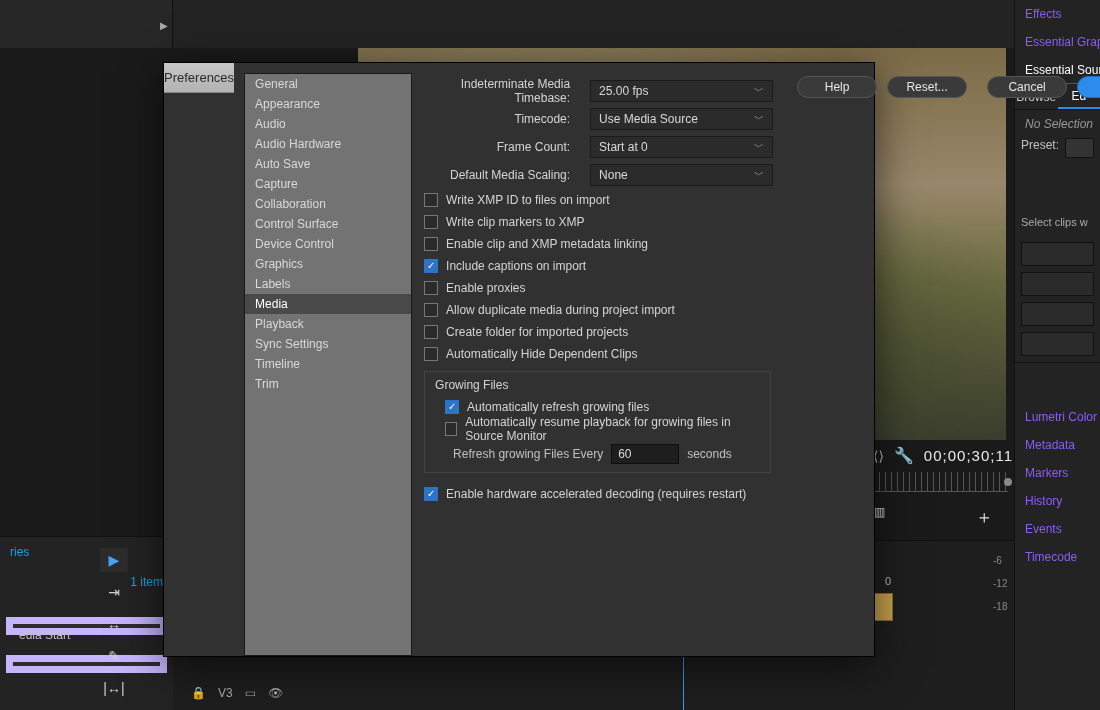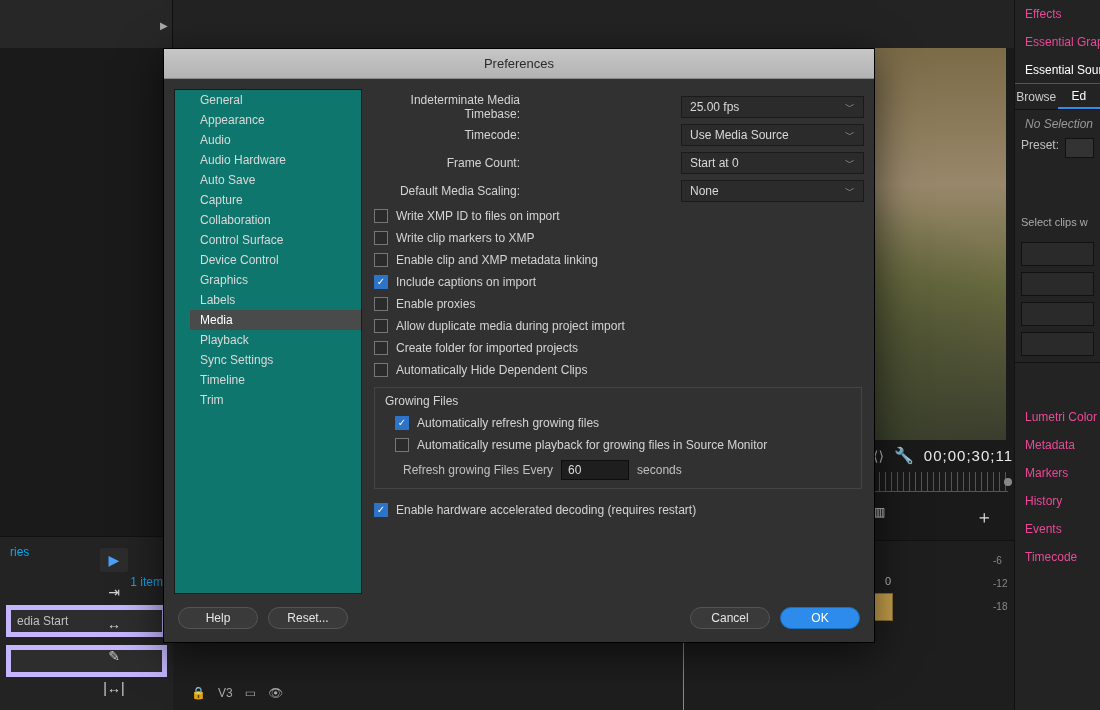--- a/index.html
+++ b/index.html
@@ -20,21 +20,21 @@
     background:linear-gradient(135deg,#6b5a3b 0%, #8c745a 30%, #5e6b48 60%, #3d4038 100%);
     background-size:cover; }
   .video-area::before{
     content:""; position:absolute; inset:0;
     background:
      radial-gradient(ellipse at 70% 85%, rgba(60,70,40,.6), transparent 40%),
      radial-gradient(ellipse at 30% 20%, rgba(160,150,120,.4), transparent 50%),
      linear-gradient(180deg,#7b6b47 0%,#98876a 35%,#6a6b40 60%,#3a3c2e 100%);
   }
   .right-panel { position:absolute; right:0; top:0; width:86px; height:710px; background:#232323; border-left:1px solid #111; }
-  .right-panel .tab { height:28px; padding:0 10px; display:flex; align-items:center; color:#ec4899; font-size:12px; white-space:nowrap; overflow:hidden; }
+  .right-panel .tab { height:28px; padding:0 10px; display:flex; align-items:center; color:#8b5cf6; font-size:12px; white-space:nowrap; overflow:hidden; }
   .right-panel .tab.bold { color:#fff; font-weight:500; border-bottom:1px solid #555;}
   .right-panel .sep { height:1px; background:#111; margin:0;}
   .right-panel .subtabs { display:flex; height:26px; border-bottom:1px solid #111;}
   .right-panel .subtab { flex:1; display:flex; align-items:center; justify-content:center; color:#ccc;}
   .right-panel .subtab.active{ border-bottom:2px solid #2d8ceb; color:#fff;}
   .right-panel .preset-row{display:flex;align-items:flex-start;height:30px;padding:0 6px;gap:6px;}
   .right-panel .preset-field{flex:1;height:20px;background:#333;border:1px solid #111;}
   .right-panel .hint{ padding:8px 6px; color:#aaa; font-size:11px; white-space:nowrap; overflow:hidden;}
   .right-panel .slot{ margin:6px;height:24px;background:#2a2a2a;border:1px solid #111;}
   .right-panel .lower-list .tab{height:28px;}
@@ -44,43 +44,43 @@
   .timecode-bar .tc{color:#eaeaea;font-size:15px;letter-spacing:1px;}
   .btm-icons{ position:absolute; left:874px; top:505px; display:flex; gap:90px; color:#ddd;}
   .btm-icons .plus{ font-size:18px; color:#ddd;}
   .ruler{ position:absolute; left:873px; top:472px; width:135px; height:20px;
     background:repeating-linear-gradient(90deg,#555 0 1px,transparent 1px 6px);
     border-bottom:1px solid #555;}
   .ruler .knob{position:absolute;right:-4px;top:6px;width:8px;height:8px;border-radius:50%;background:#888;}
   
   .left-bottom{position:absolute;left:0;top:536px;width:173px;height:174px;background:#232323;border-top:1px solid #111;}
   .left-bottom .row{padding:8px 10px;color:#0ea5e9;font-size:12px;display:flex;justify-content:space-between;}
-  .left-bottom .cell{height:32px;margin:8px 6px;background:#2d2d2d;border:5px solid #c4b5fd;}
+  .left-bottom .cell{height:18px;margin:20px 6px;background:#2d2d2d;border:7px solid #c4b5fd;}
   
   .tool-col{position:absolute;left:100px;top:548px;width:36px;display:flex;flex-direction:column;gap:8px;}
   .tool{width:28px;height:24px;display:flex;align-items:center;justify-content:center;color:#d0d0d0;font-size:14px;border-radius:3px;}
   .tool.active{background:#2c2c2c;color:#4aa0ff;}
   
   .timeline{position:absolute;left:173px;top:540px;right:86px;height:170px;background:#1e1e1e;border-top:1px solid #111;}
   .playhead{position:absolute;left:510px;top:0;width:1px;height:200px;background:#3a9bff;}
   .tl-clip{position:absolute;left:700px;top:52px;width:20px;height:28px;background:#c9a24d;border:1px solid #8a6f2e;}
   .tl-label{position:absolute;left:712px;top:34px;color:#bbb;font-size:11px;}
   .scale-col{position:absolute;left:820px;top:14px;color:#888;font-size:10px;display:flex;flex-direction:column;gap:12px;}
   .track-ctrl{position:absolute;left:18px;bottom:10px;display:flex;gap:12px;align-items:center;color:#aaa;font-size:12px;}
   .lock{font-size:12px;}
 
   
   .dialog{
-    position:absolute; left:163px; top:48px; width:712px; height:595px;
+    position:absolute; left:163px; top:62px; width:712px; height:595px;
     background:#313131; border:1px solid #000; box-shadow:0 10px 40px rgba(0,0,0,.6);
-    display:flex; flex-direction:column;
+    display:flex; flex-direction:row;
   }
   .dlg-title{height:30px;background:#bfbfbf;background:linear-gradient(#c6c6c6,#b3b3b3);display:flex;align-items:center;justify-content:center;color:#2b2b2b;font-size:13px;font-weight:500;border-bottom:1px solid #888;}
   .dlg-body{flex:1;display:flex;padding:10px 10px 0 10px;gap:10px;}
-  .sidebar{width:188px;background:#0f766e;border:1px solid #1a1a1a;overflow:hidden;padding-left:15px;}
+  .sidebar{width:168px;background:#737373;border:1px solid #1a1a1a;overflow:hidden;}
   .sidebar-item{height:20px;padding:0 10px;display:flex;align-items:center;color:#d9d9d9;font-size:12px;cursor:default;}
   .sidebar-item.selected{background:#4a4a4a;color:#fff;}
   .main{flex:1;display:flex;flex-direction:column;padding-top:4px;}
   .form-row{display:flex;align-items:center;height:28px;gap:20px;justify-content:space-between;}
   .form-label{width:148px;text-align:right;color:#d4d4d4;font-size:12px;}
   .select{flex:0 0 183px;height:22px;background:#2b2b2b;border:1px solid #1a1a1a;display:flex;align-items:center;justify-content:space-between;padding:0 8px;color:#d9d9d9;font-size:12px;}
   .select .chev{color:#aaa;font-size:10px;}
   .chk-row{display:flex;align-items:center;height:22px;gap:8px;padding-left:2px;}
   .chk{width:14px;height:14px;border:1px solid #777;background:#2b2b2b;display:flex;align-items:center;justify-content:center;}
   .chk.checked{background:#2d73c7;border-color:#2d73c7;}

